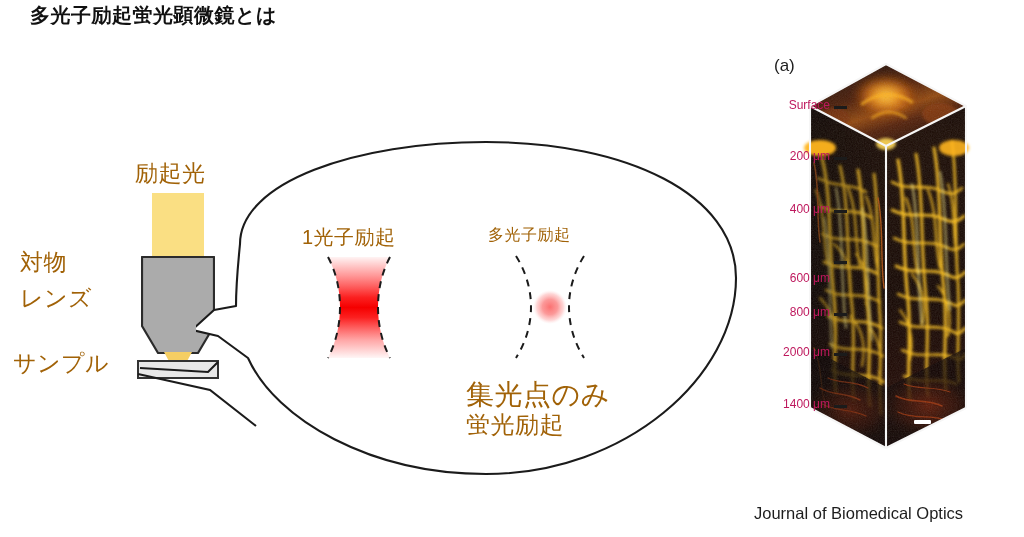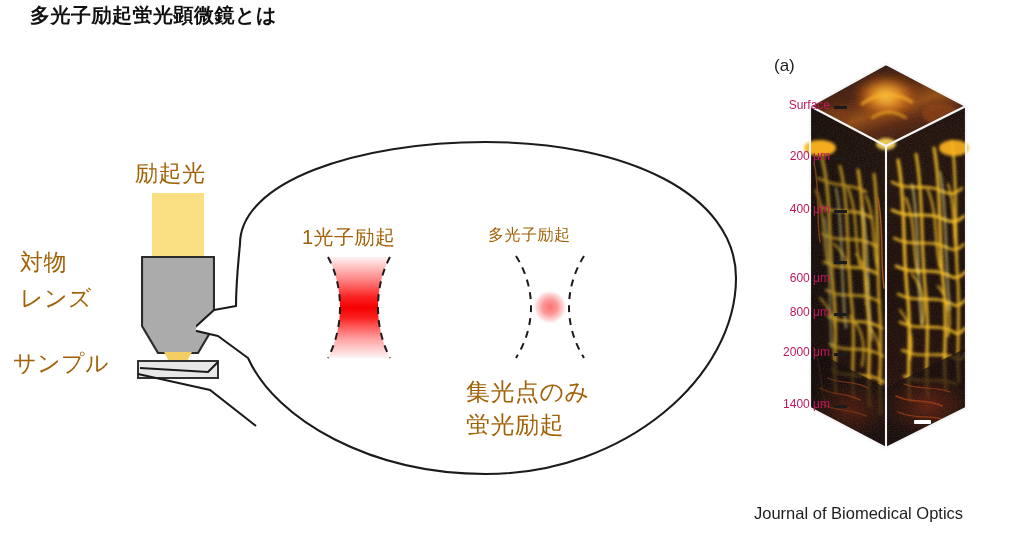--- a/index.html
+++ b/index.html
@@ -215,21 +215,21 @@
         <stop offset="100%" stop-color="#ffd5d5" stop-opacity="0"></stop>
       </radialGradient>
     </defs>
     <path d="M 6 4 C 26 36, 26 74, 6 106" fill="none" stroke="#1b1b1b" stroke-width="2" stroke-dasharray="7 6"></path>
     <path d="M 74 4 C 54 36, 54 74, 74 106" fill="none" stroke="#1b1b1b" stroke-width="2" stroke-dasharray="7 6"></path>
     <circle cx="40" cy="55" r="17" fill="url(#focalSpot)"></circle>
   </svg>
 </div>
 
 <div class="abs" id="focal-only-label-1">
-  <span class="jp-label" style="font-size:24px">集光点のみ</span>
+  <span class="jp-label" style="font-size:28px">集光点のみ</span>
 </div>
 <div class="abs" id="focal-only-label-2">
   <span class="jp-label" style="font-size:24px">蛍光励起</span>
 </div>
 
 <div class="abs" id="figure-panel-label">(a)</div>
 
 <div class="abs" id="depth-photo-figure">
   <svg width="250" height="415" viewBox="0 0 250 415">
     <defs>

